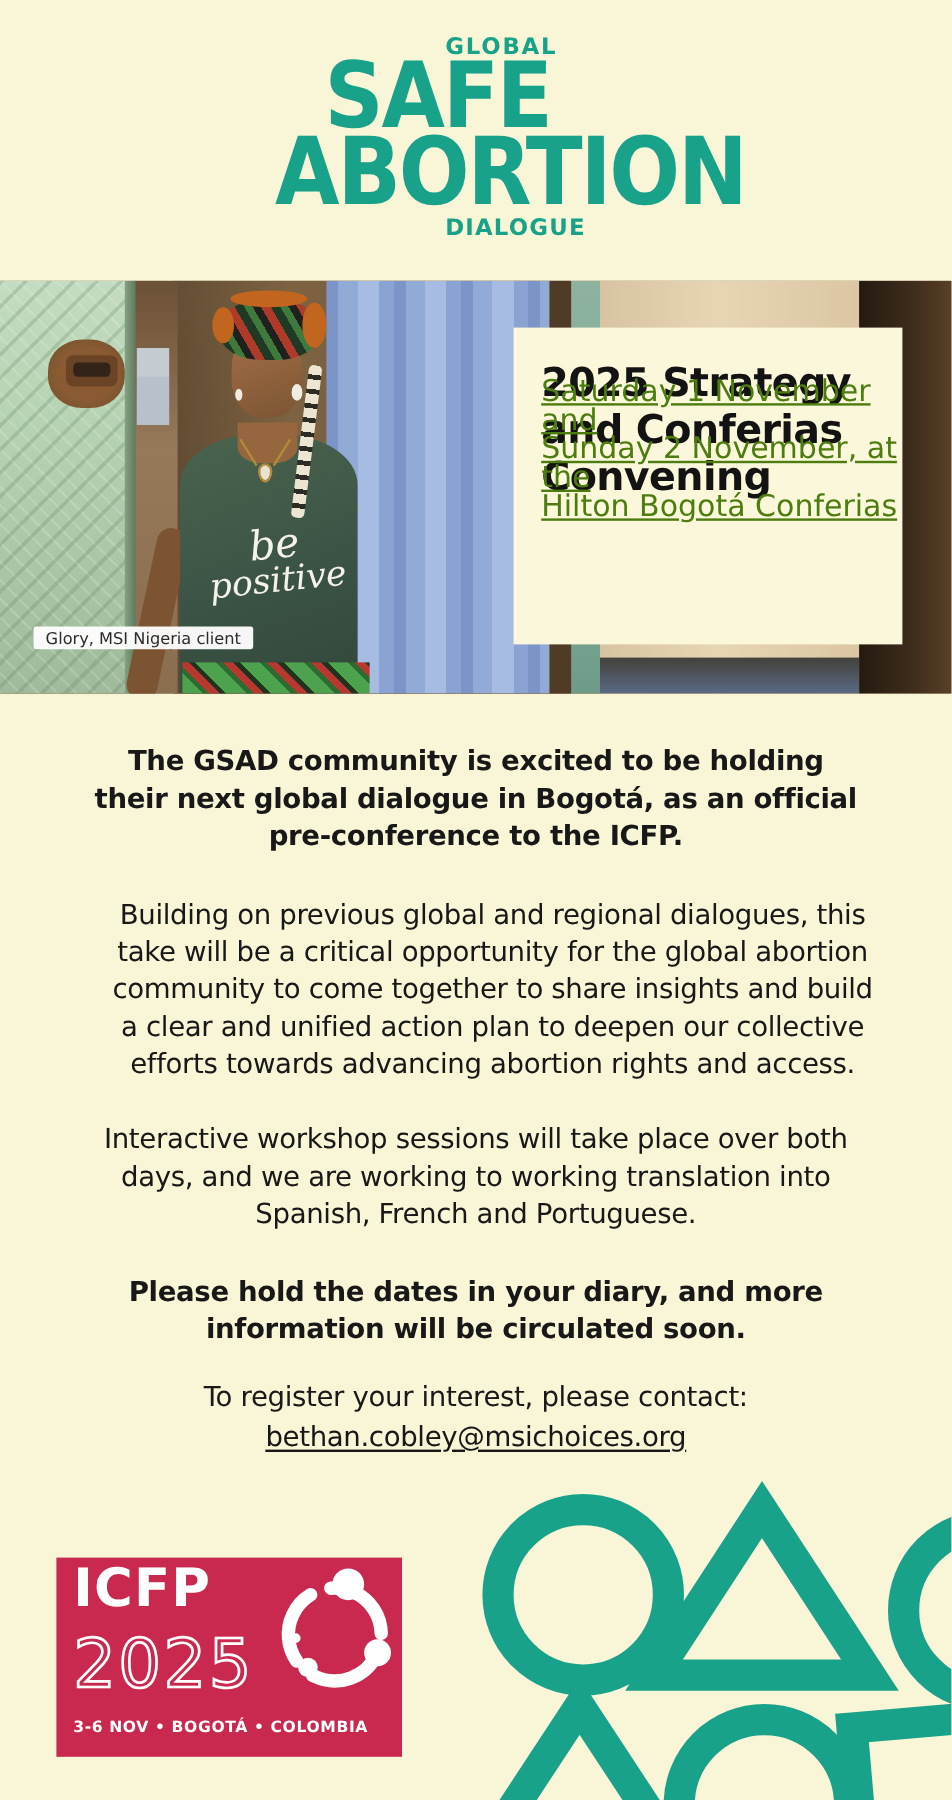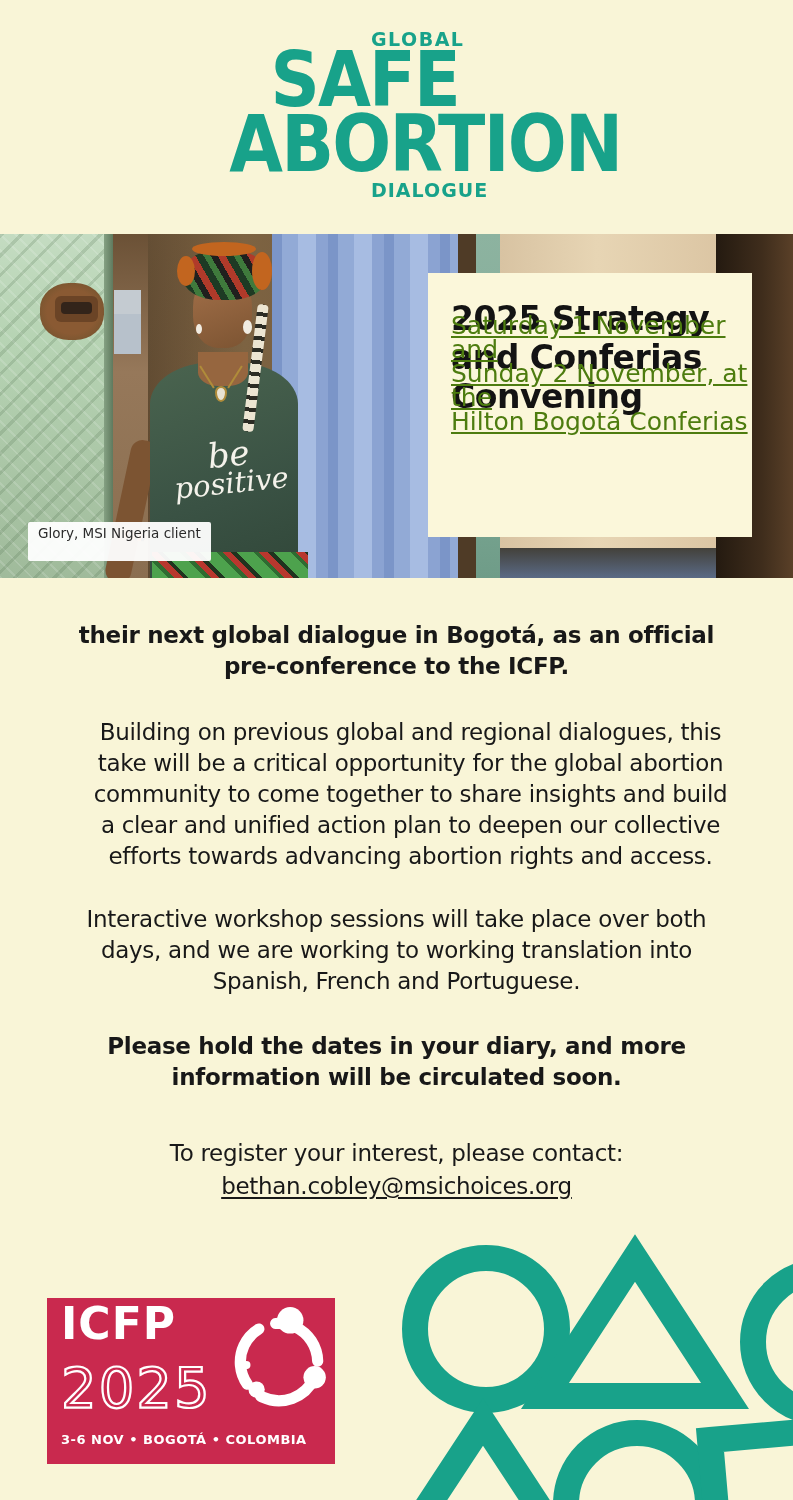--- a/index.html
+++ b/index.html
@@ -71,38 +71,38 @@
   .w-chain-l { left:206px; top:130px; width:2px; height:26px; background:#b08c3a; transform:rotate(-32deg); }
   .w-chain-r { left:234px; top:130px; width:2px; height:26px; background:#b08c3a; transform:rotate(32deg); }
   .w-pendant { left:215px; top:152px; width:12px; height:16px; background:#e8e2d2;
     border:2px solid #b08c3a; border-radius:50% 50% 50% 50% / 40% 40% 60% 60%; }
   .w-shirt-script { left:168px; top:204px; width:124px; text-align:center; color:#f4f2ea;
     font-family:"DejaVu Serif","Liberation Serif",serif; font-style:italic; transform:rotate(-6deg); line-height:.95; }
   .w-shirt-script .l1 { font-size:34px; display:block; }
   .w-shirt-script .l2 { font-size:29px; display:block; }
 
   .photo-caption { left:28px; top:288px; background:rgba(255,255,255,.95); color:#2b2b2b;
-    font-size:13.5px; padding:3px 10px 20px; border-radius:2px; white-space:nowrap; }
+    font-size:13.5px; padding:3px 10px 0; border-radius:2px; white-space:nowrap; }
 
   .event-card { left:428px; top:39px; width:324px; height:264px; background:#fbf7da;
     padding:26px 18px 0 23px; }
   .event-title { font-weight:bold; font-size:33px; line-height:39px; letter-spacing:-.5px; color:#131313; }
   .event-title span { display:block; }
   .event-sub { margin-top:15px; font-size:25px; line-height:24px; color:#4d7c0f;text-decoration:underline; }
   .event-sub span { display:block; }
 
   
   .copy { height:654px; padding-top:42px; text-align:center; }
   .copy p { font-size:23px; line-height:31px; letter-spacing:-.3px; color:#181818; }
   .copy p span { display:block; }
   .p-bold { font-weight:bold; }
   .p1 { margin-bottom:35px; }
   .p2 { margin-bottom:32px;margin-left:28px; }
   .p3 { margin-bottom:34px; }
-  .p4 { margin-bottom:44px; }
+  .p4 { margin-bottom:25px; }
   .contact { font-size:23px; line-height:33px; letter-spacing:-.3px; }
   .email-link { color:#181818; text-decoration:underline; text-underline-offset:3px; }
 
   
   .footer { position:relative; height:268px; }
   .icfp-box { position:absolute; left:47px; top:66px; width:288px; height:166px;
     background:#c9294e; color:#ffffff; overflow:hidden; }
   .icfp-name { position:absolute; left:14px; top:4px; font-size:44px; font-weight:bold; letter-spacing:1px; line-height:1; }
   .icfp-year { position:absolute; left:14px; top:62px; font-size:56px; line-height:1; letter-spacing:2px;
     color:transparent; -webkit-text-stroke:2.2px #ffffff; }
@@ -172,20 +172,21 @@
       <div class="event-sub">
         <span>Saturday 1 November and</span>
         <span>Sunday 2 November, at the</span>
         <span>Hilton Bogotá Conferias</span>
       </div>
     </div>
   </div>
 
   <div class="copy">
     <p class="p-bold p1">
+      <span>The GSAD community is excited to be holding</span>
       <span>their next global dialogue in Bogotá, as an official</span>
       <span>pre-conference to the ICFP.</span>
     </p>
     <p class="p2">
       <span>Building on previous global and regional dialogues, this</span>
       <span>take will be a critical opportunity for the global abortion</span>
       <span>community to come together to share insights and build</span>
       <span>a clear and unified action plan to deepen our collective</span>
       <span>efforts towards advancing abortion rights and access.</span>
     </p>

